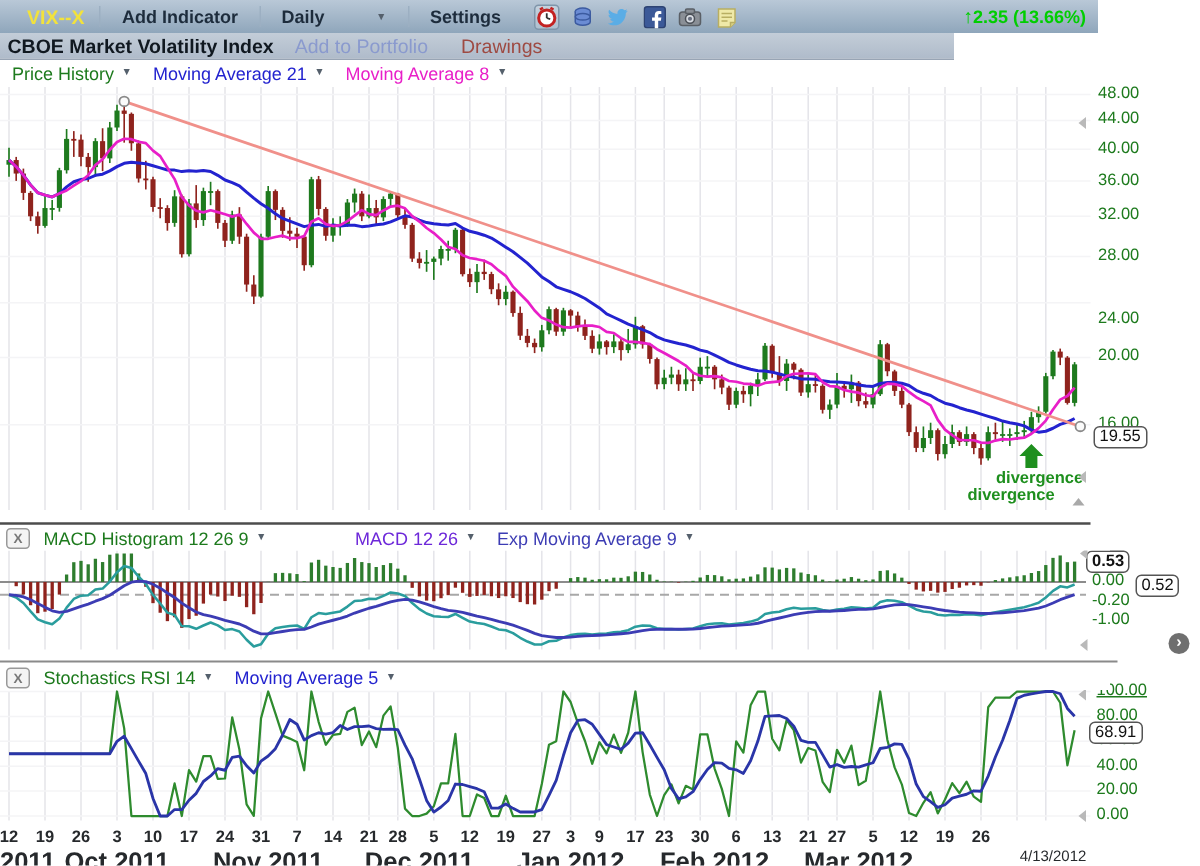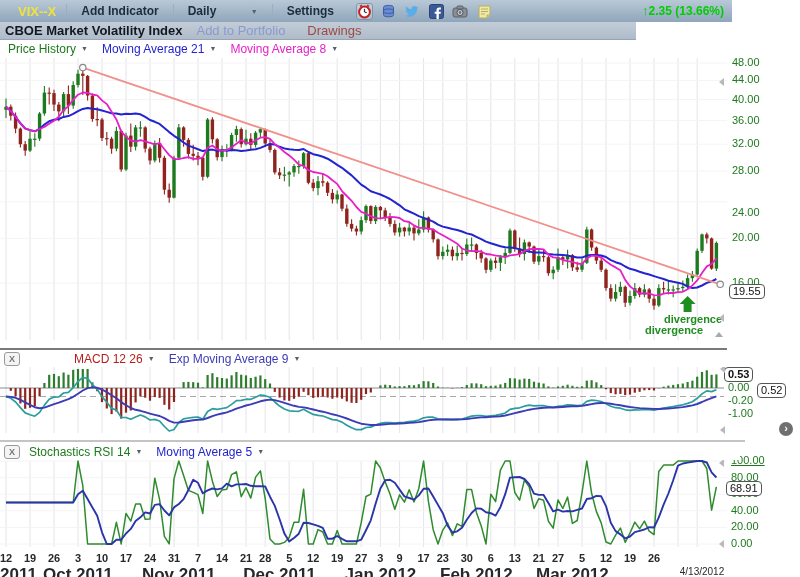--- a/index.html
+++ b/index.html
@@ -34,21 +34,21 @@
   
   .panel-header { position:absolute; left:0; width:740px; height:17px; display:flex;
     align-items:center; background:#fff; z-index:5; font-size:12px; }
   .ph-price { top:40px; padding-left:8px; }
   .ph-macd  { top:350px; }
   .ph-stoch { top:443px; }
   .hdr-item { display:inline-flex; align-items:center; margin-right:14px; white-space:nowrap; }
   .green  { color:#1d7a1d; }
   .blue   { color:#2323cf; }
   .magenta{ color:#e81fc8; }
-  .teal   { color:#b91c1c;padding-left:45px; }
+  .teal   { color:#6d28d9;padding-left:45px; }
   .navy   { color:#3c3cb4; }
   .closebox { width:16px; height:14px; border:1px solid #999; border-radius:3px; color:#777;
     font-size:9px; font-weight:700; display:inline-flex; align-items:center; justify-content:center;
     margin:0 9px 0 4px; background:#f4f4f4; }
 
   
   #chart-svg-holder { position:absolute; left:0; top:0; width:800px; height:577px; z-index:1; }
   #label-layer { position:absolute; left:0; top:0; width:800px; height:577px; z-index:3; pointer-events:none; }
   .axis-label { position:absolute; font-size:11px; white-space:nowrap; }
   .date-tick { position:absolute; color:#26292c; font-weight:600; font-size:11px; transform:translateX(-50%); }
@@ -718,20 +718,24 @@
     </span>
     <span class="hdr-item">
       <span class="magenta">Moving Average 8</span>
       <span class="dd">▼</span>
     </span>
   </div>
 
   <div class="panel-header ph-macd">
     <span class="closebox">X</span>
     <span class="hdr-item">
+      <span class="green">MACD Histogram 12 26 9</span>
+      <span class="dd">▼</span>
+    </span>
+    <span class="hdr-item">
       <span class="teal">MACD 12 26</span>
       <span class="dd">▼</span>
     </span>
     <span class="hdr-item">
       <span class="navy">Exp Moving Average 9</span>
       <span class="dd">▼</span>
     </span>
   </div>
 
   <div class="panel-header ph-stoch">

